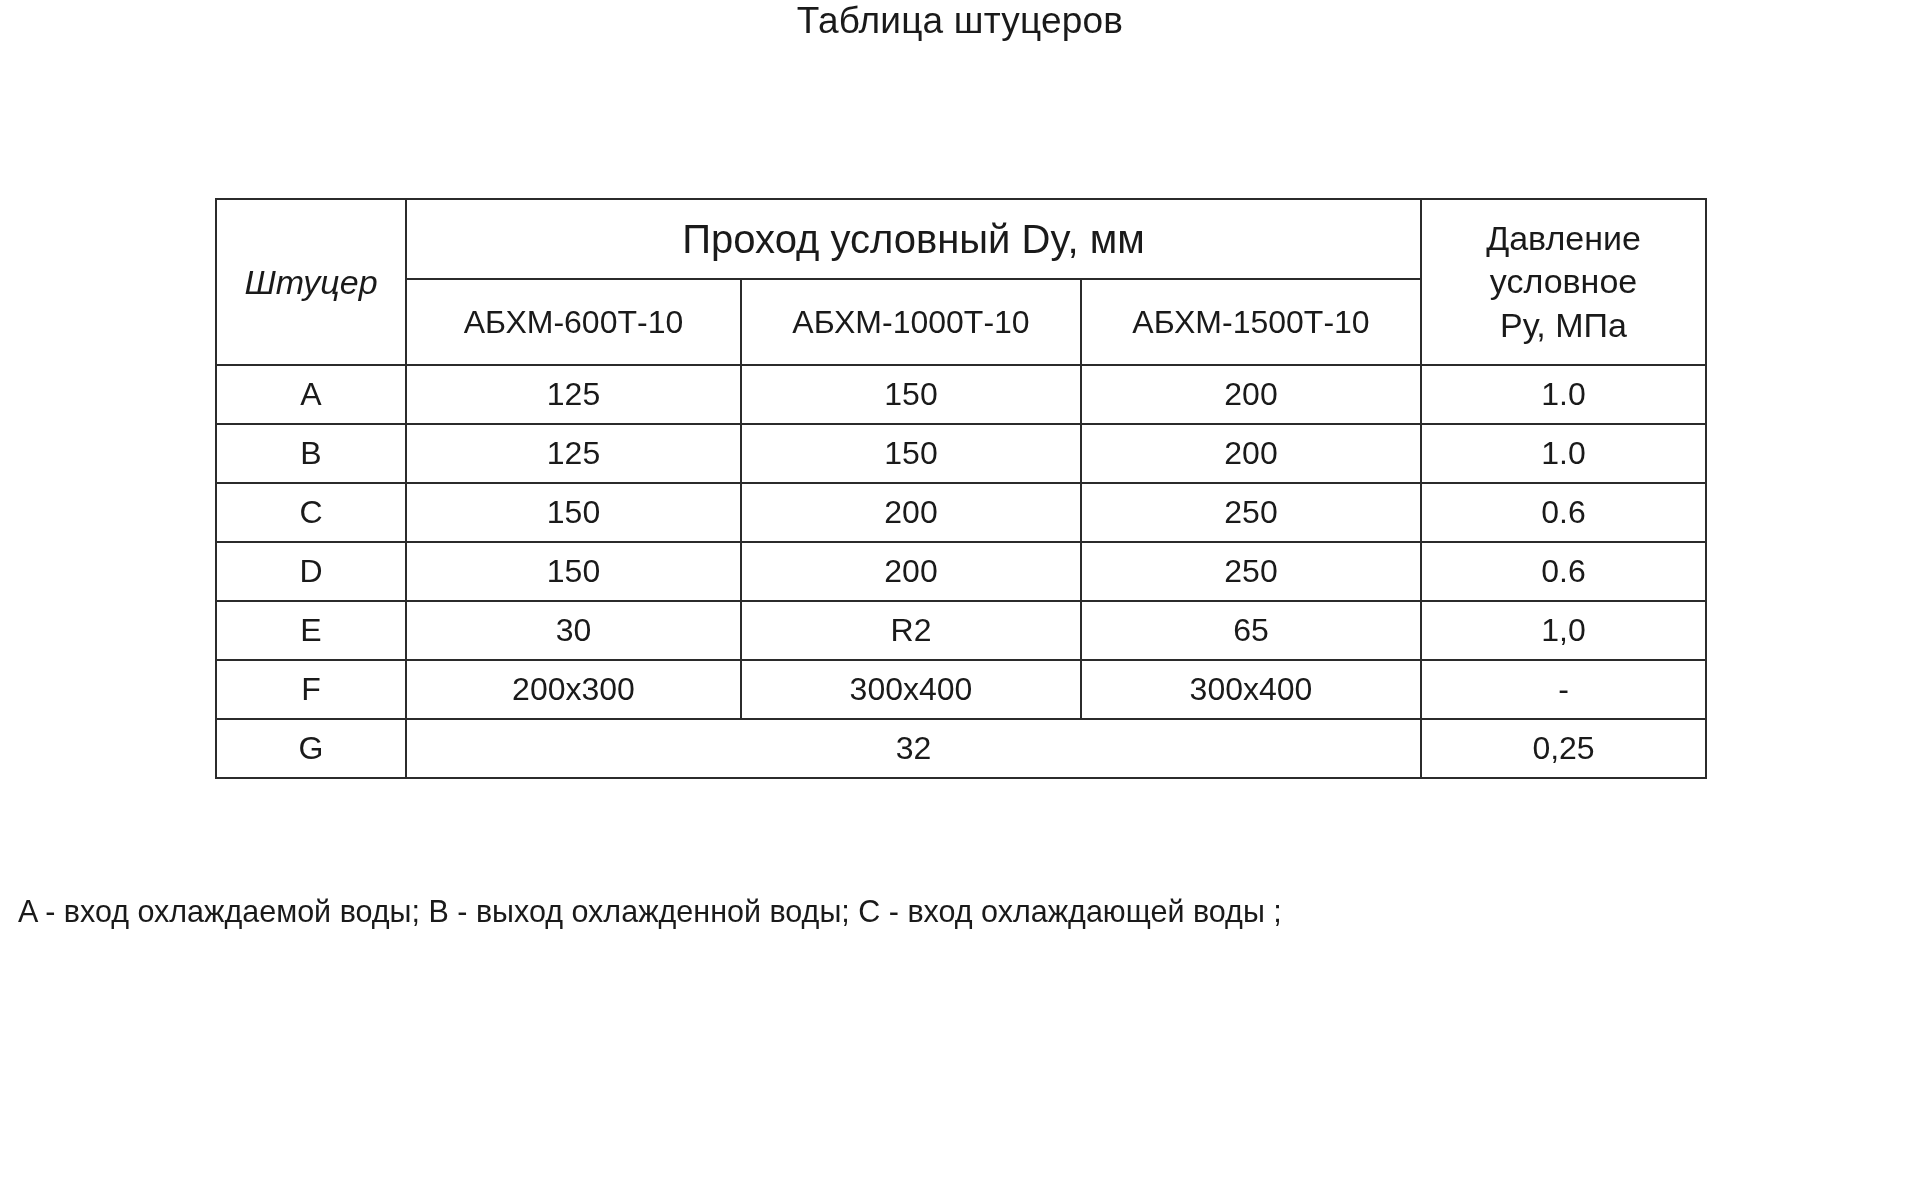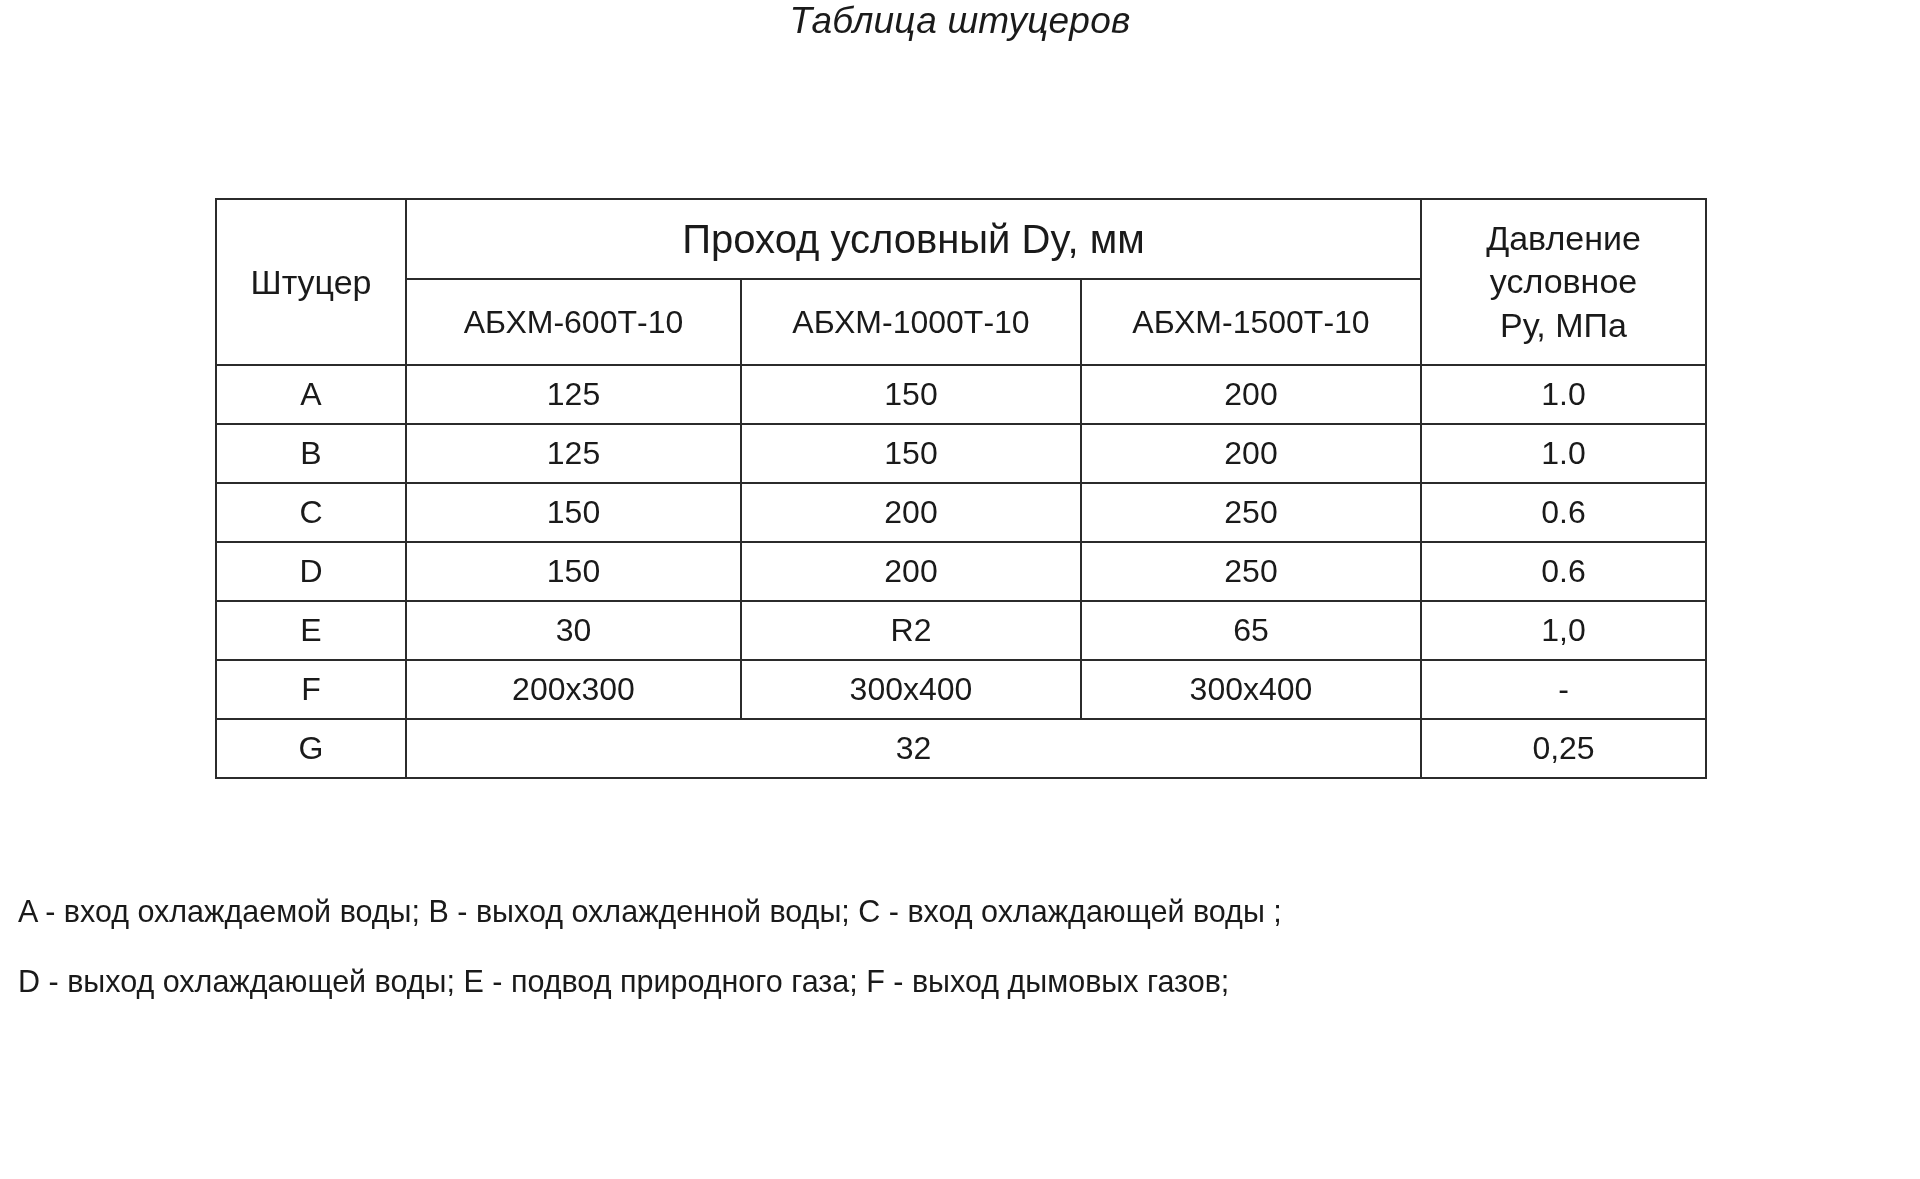--- a/index.html
+++ b/index.html
@@ -23,21 +23,20 @@
     height: 1179px;
   }
   .title {
     position: absolute;
     left: 0;
     top: 122;
     width: 1920px;
     text-align: center;
     font-size: 37px;
     letter-spacing: 0.2px;
-    font-style: italic;
   }
   .table-wrap {
     position: absolute;
     left: 215px;
     top: 198px;
     width: 1490px;
   }
   table.nozzles {
     border-collapse: collapse;
     width: 1490px;
@@ -53,20 +52,21 @@
   }
   .col-sht { width: 190px; }
   .col-d1 { width: 335px; }
   .col-d2 { width: 340px; }
   .col-d3 { width: 340px; }
   .col-p  { width: 285px; }
 
   .hdr-sht {
     font-size: 34px;
     height: 162px;
+    font-style: italic;
   }
   .hdr-group {
     font-size: 40px;
     height: 78px;
   }
   .hdr-press {
     font-size: 34px;
     line-height: 1.28;
     height: 162px;
   }
@@ -170,16 +170,15 @@
           <td>G</td>
           <td colspan="3">32</td>
           <td>0,25</td>
         </tr>
       </tbody>
     </table>
   </div>
 
   <div class="notes">
     <div>A - вход охлаждаемой воды; B - выход охлажденной воды; C - вход охлаждающей воды ;</div>
-    <div>D - выход охлаждающей воды; E - подвод природного газа; F - выход дымовых газов;</div>
   </div>
 
 </div>
 
 </body></html>

